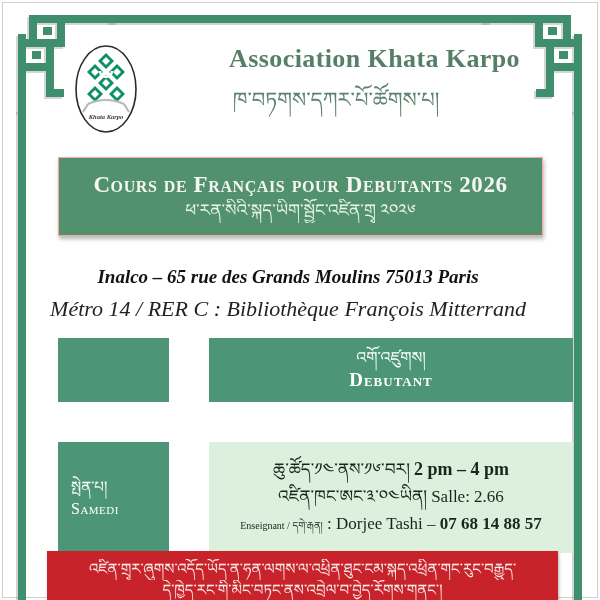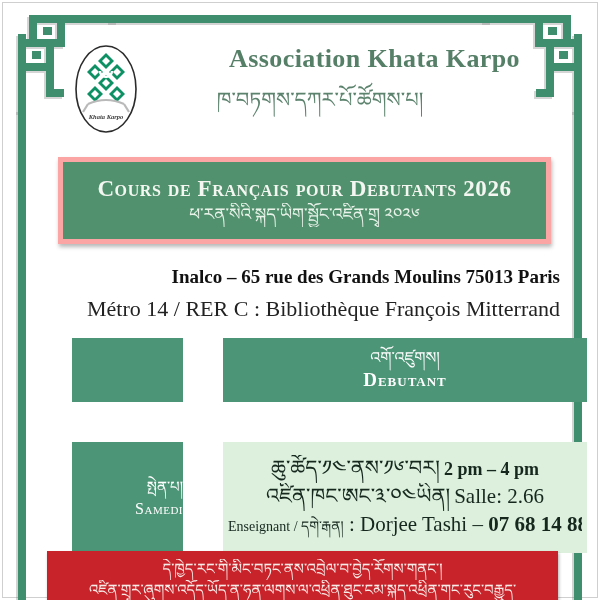--- a/index.html
+++ b/index.html
@@ -17,52 +17,52 @@
   .corner{position:absolute;width:115px;height:115px;top:0;}
   .corner-left{left:3px;}
   .corner-right{left:482px;}
 
   
   .logo{position:absolute;left:74px;top:44px;width:64px;height:90px;}
 
   
   .org-title{position:absolute;left:120px;top:44px;width:400px;text-align:right;
     font-size:26px;font-weight:bold;color:#567f68;letter-spacing:.4px;}
-  .org-title-tib{position:absolute;left:120px;top:76px;width:400px;text-align:center;
+  .org-title-tib{position:absolute;left:136px;top:76px;width:400px;text-align:center;
     font-size:21px;color:#5c836d;}
 
   
   .course-banner{position:absolute;left:58px;top:157px;width:483px;height:77px;
-    background:#52916e;border:5px solid #fca5a5;box-shadow:1px 3px 4px rgba(0,0,0,.28);
+    background:#52916e;border:1px solid #fca5a5;box-shadow:1px 3px 4px rgba(0,0,0,.28);
     display:flex;flex-direction:column;justify-content:center;align-items:center;text-align:center;}
   .course-banner .l1{font-variant:small-caps;font-weight:bold;font-size:23px;color:#f4f7f1;
     letter-spacing:.6px;line-height:28px;white-space:nowrap;}
   .course-banner .l2{font-size:17px;color:#e9f3ea;line-height:24px;white-space:nowrap;overflow:hidden;max-width:470px;}
 
   
-  .venue{position:absolute;left:40px;top:266px;width:520px;text-align:right;}
+  .venue{position:absolute;left:28px;top:266px;width:520px;text-align:center;font-style:italic;}
   .venue .addr{font-size:19px;font-weight:bold;color:#111;}
   .venue .transit{font-size:22px;color:#222;margin-top:8px;}
 
   
-  .sched{position:absolute;left:72px;top:338px;width:478px;
+  .sched{position:absolute;left:58px;top:338px;width:478px;
     display:grid;grid-template-columns:111px 364px;grid-template-rows:64px 111px;
     column-gap:3px;row-gap:4px;background:#ffffff;gap:40px;}
   .cell-green{background:#4d9577;color:#ffffff;}
   .cell-mint{background:#dcf0dd;color:#16281e;}
   .hdr-right{display:flex;flex-direction:column;justify-content:center;align-items:center;text-align:center;}
   .hdr-right .tib{font-size:16px;line-height:20px;}
   .hdr-right .lvl{font-variant:small-caps;font-weight:bold;font-size:19px;letter-spacing:1px;line-height:24px;}
-  .body-left{display:flex;flex-direction:column;justify-content:center;padding-left:13px;align-items:flex-end;}
+  .body-left{display:flex;flex-direction:column;justify-content:center;padding-left:13px;}
   .body-left .tib{font-size:15px;line-height:22px;}
   .body-left .day{font-variant:small-caps;font-weight:normal;font-size:16px;letter-spacing:.5px;line-height:22px;}
   .body-right{display:flex;flex-direction:column;justify-content:center;align-items:center;text-align:center;}
   .body-right .row{line-height:27px;white-space:nowrap;overflow:hidden;max-width:354px;}
-  .t17{font-size:21px;}
-  .t14{font-size:14px;margin-top:32px;}
+  .t17{font-size:17px;}
+  .t14{font-size:10px;margin-top:32px;}
   .bold{font-weight:bold;}
   .t18b{font-size:18px;font-weight:bold;text-align:right;}
 
   
   .notice{position:absolute;left:47px;top:551px;width:511px;height:62px;
     background:#c8232a;box-shadow:0 -1px 0 #de5a55 inset, 1px 2px 3px rgba(0,0,0,.3);
     text-align:center;padding-top:8px;box-sizing:border-box;overflow:hidden;}
   .notice .ln{color:#f7ebe7;font-size:15px;line-height:21px;white-space:nowrap;overflow:hidden;}
 </style>
 </head>
@@ -180,16 +180,16 @@
         <span class="t17">འཛིན་ཁང་ཨང་༣་༠༤ཡིན།</span>
         <span class="t17">Salle: 2.66</span>
       </div>
       <div class="row">
         <span class="t14">Enseignant / </span><span class="t14">དགེ་རྒན།</span><span class="t17"> : </span><span class="t17">Dorjee Tashi – </span><span class="t17 bold">07 68 14 88 57</span>
       </div>
     </div>
   </div>
 
   <div class="notice">
+    <div class="ln">འཛིན་གྲྭར་ཞུགས་འདོད་ཡོད་ན་ཧན་ལགས་ལ་འཕྲིན་ཐུང་ངམ་སྐད་འཕྲིན་གང་རུང་བརྒྱུད་</div>
     <div class="ln">དེ་ཁྱེད་རང་གི་མིང་བཏང་ནས་འབྲེལ་བ་བྱེད་རོགས་གནང་།</div>
-    <div class="ln">འཛིན་གྲྭར་ཞུགས་འདོད་ཡོད་ན་ཧན་ལགས་ལ་འཕྲིན་ཐུང་ངམ་སྐད་འཕྲིན་གང་རུང་བརྒྱུད་</div>
   </div>
 </div>
 
 </body></html>

